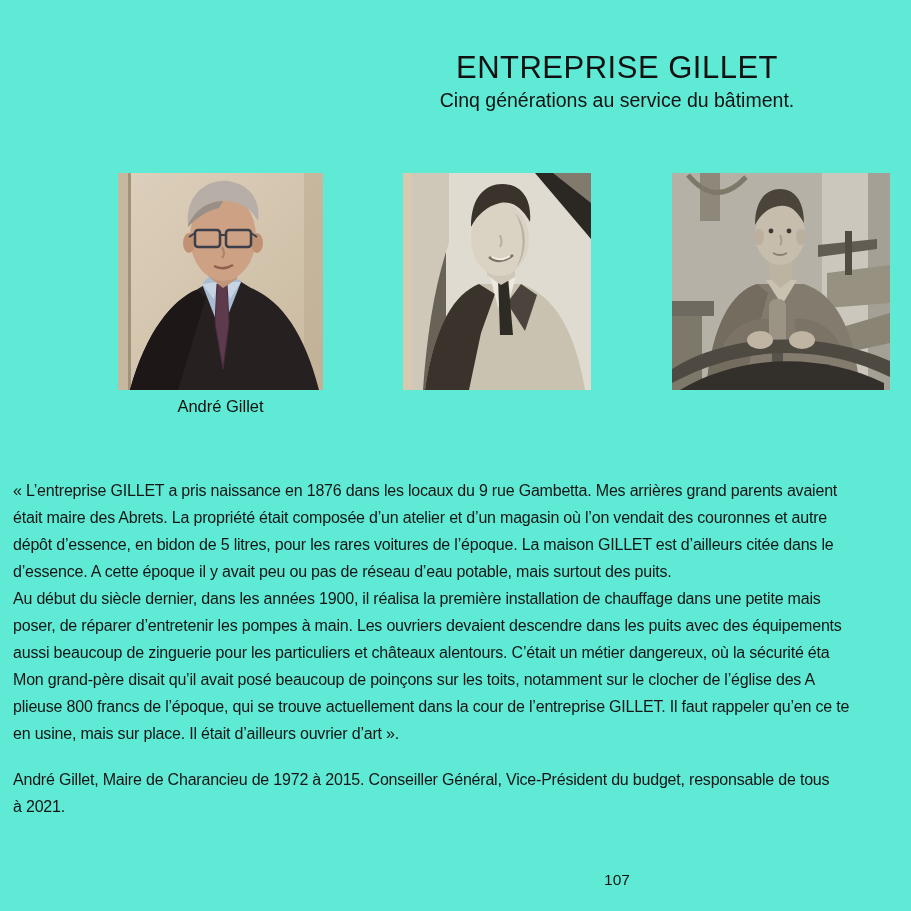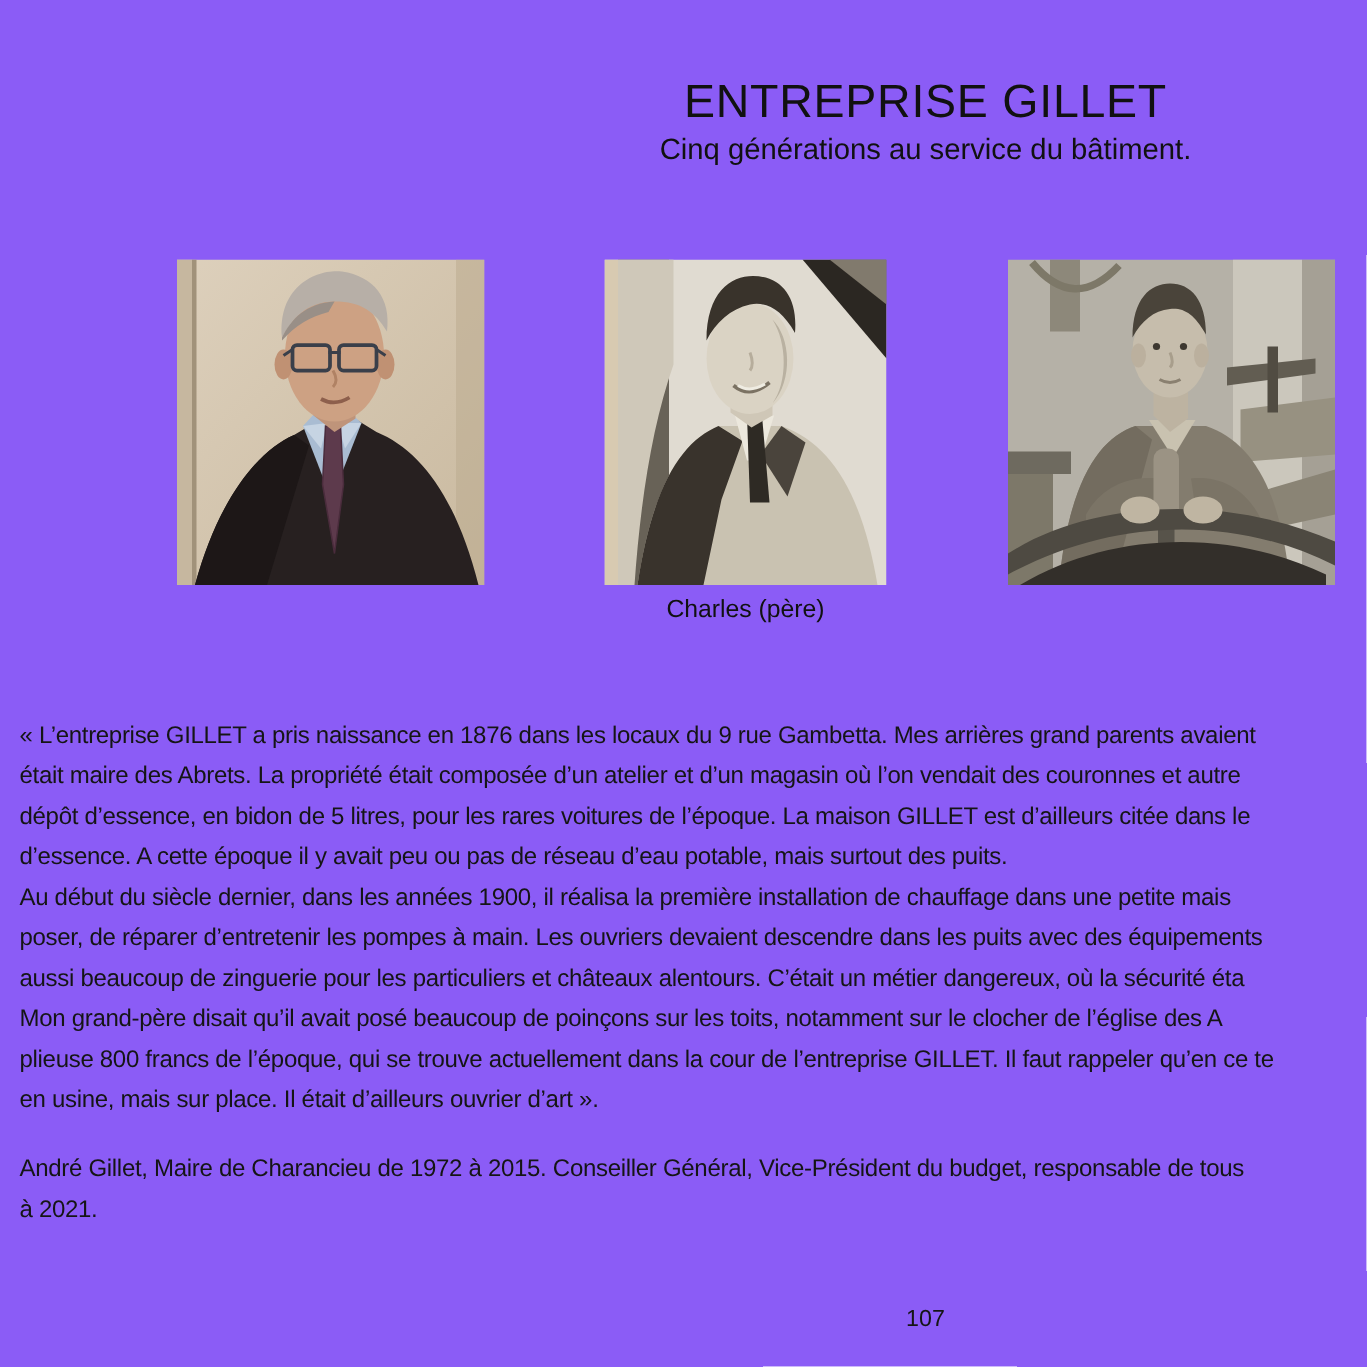--- a/index.html
+++ b/index.html
@@ -4,21 +4,21 @@
 <style>
   html, body {
     margin: 0;
     padding: 0;
     background: #ffffff;
   }
   .page {
     position: relative;
     width: 911px;
     height: 911px;
-    background: #8b5cf6;
+    background: #5eead4;
     overflow: hidden;
     font-family: "Liberation Sans", "DejaVu Sans", sans-serif;
     color: #1a1a1a;
   }
   
   .header {
     position: absolute;
     top: 50px;
     left: 0;
     width: 1234px;
@@ -130,20 +130,21 @@
 
       <rect x="77" y="57" width="25" height="17" rx="3" fill="none" stroke="#3a3f4a" stroke-width="2.5"></rect>
       <rect x="108" y="57" width="25" height="17" rx="3" fill="none" stroke="#3a3f4a" stroke-width="2.5"></rect>
       <line x1="101" y1="62" x2="109" y2="62" stroke="#3a3f4a" stroke-width="2"></line>
       <line x1="77" y1="60" x2="71" y2="64" stroke="#3a3f4a" stroke-width="2"></line>
       <line x1="133" y1="60" x2="139" y2="64" stroke="#3a3f4a" stroke-width="2"></line>
 
       <path d="M 104 74 q 4 7 0 11" stroke="#b08264" stroke-width="2" fill="none"></path>
       <path d="M 96 93 Q 105 98 115 92" stroke="#8d5f4c" stroke-width="2.5" fill="none"></path>
     </svg>
+    <figcaption class="photo-caption">André Gillet</figcaption>
   </figure>
 
   <figure class="photo-fig" style="left:403px; width:188px;">
     <svg width="188" height="217" viewBox="0 0 188 217" role="img">
       <rect width="188" height="217" fill="#e0dbd1"></rect>
       <rect width="9" height="217" fill="#d8cab1"></rect>
 
       <rect x="9" width="34" height="217" fill="#686257"></rect>
       <path d="M 9 0 H 46 V 70 C 32 110 24 160 20 217 H 9 Z" fill="#cfc8b9"></path>
 
@@ -162,21 +163,20 @@
 
       <ellipse cx="97" cy="66" rx="29" ry="37" fill="#dad3c4"></ellipse>
       <path d="M 112 40 C 124 52 126 80 112 96 C 122 82 122 56 112 40 Z" fill="#b9b1a1"></path>
 
       <path d="M 68 54 C 68 22 84 11 99 11 C 118 11 129 25 127 49 C 118 33 108 28 97 30 C 84 33 74 42 68 54 Z" fill="#39332b"></path>
 
       <path d="M 86 84 Q 97 93 110 82" stroke="#7b7263" stroke-width="2.5" fill="none"></path>
       <path d="M 89 84 Q 97 89 107 83" stroke="#efece2" stroke-width="2" fill="none"></path>
       <path d="M 97 62 q 3 8 0 12" stroke="#b6ad9c" stroke-width="2" fill="none"></path>
     </svg>
-    <figcaption class="photo-caption">Charles (père)</figcaption>
   </figure>
 
   <figure class="photo-fig" style="left:672px; width:218px;">
     <svg width="218" height="217" viewBox="0 0 218 217" role="img">
       <rect width="218" height="217" fill="#b5b1a7"></rect>
       <rect x="150" width="46" height="217" fill="#cbc7bc"></rect>
       <rect x="196" width="22" height="217" fill="#a5a095"></rect>
       <rect x="28" y="0" width="20" height="48" fill="#8d887a"></rect>
       <path d="M 16 2 q 28 34 58 2" stroke="#7d7868" stroke-width="5" fill="none"></path>
 

